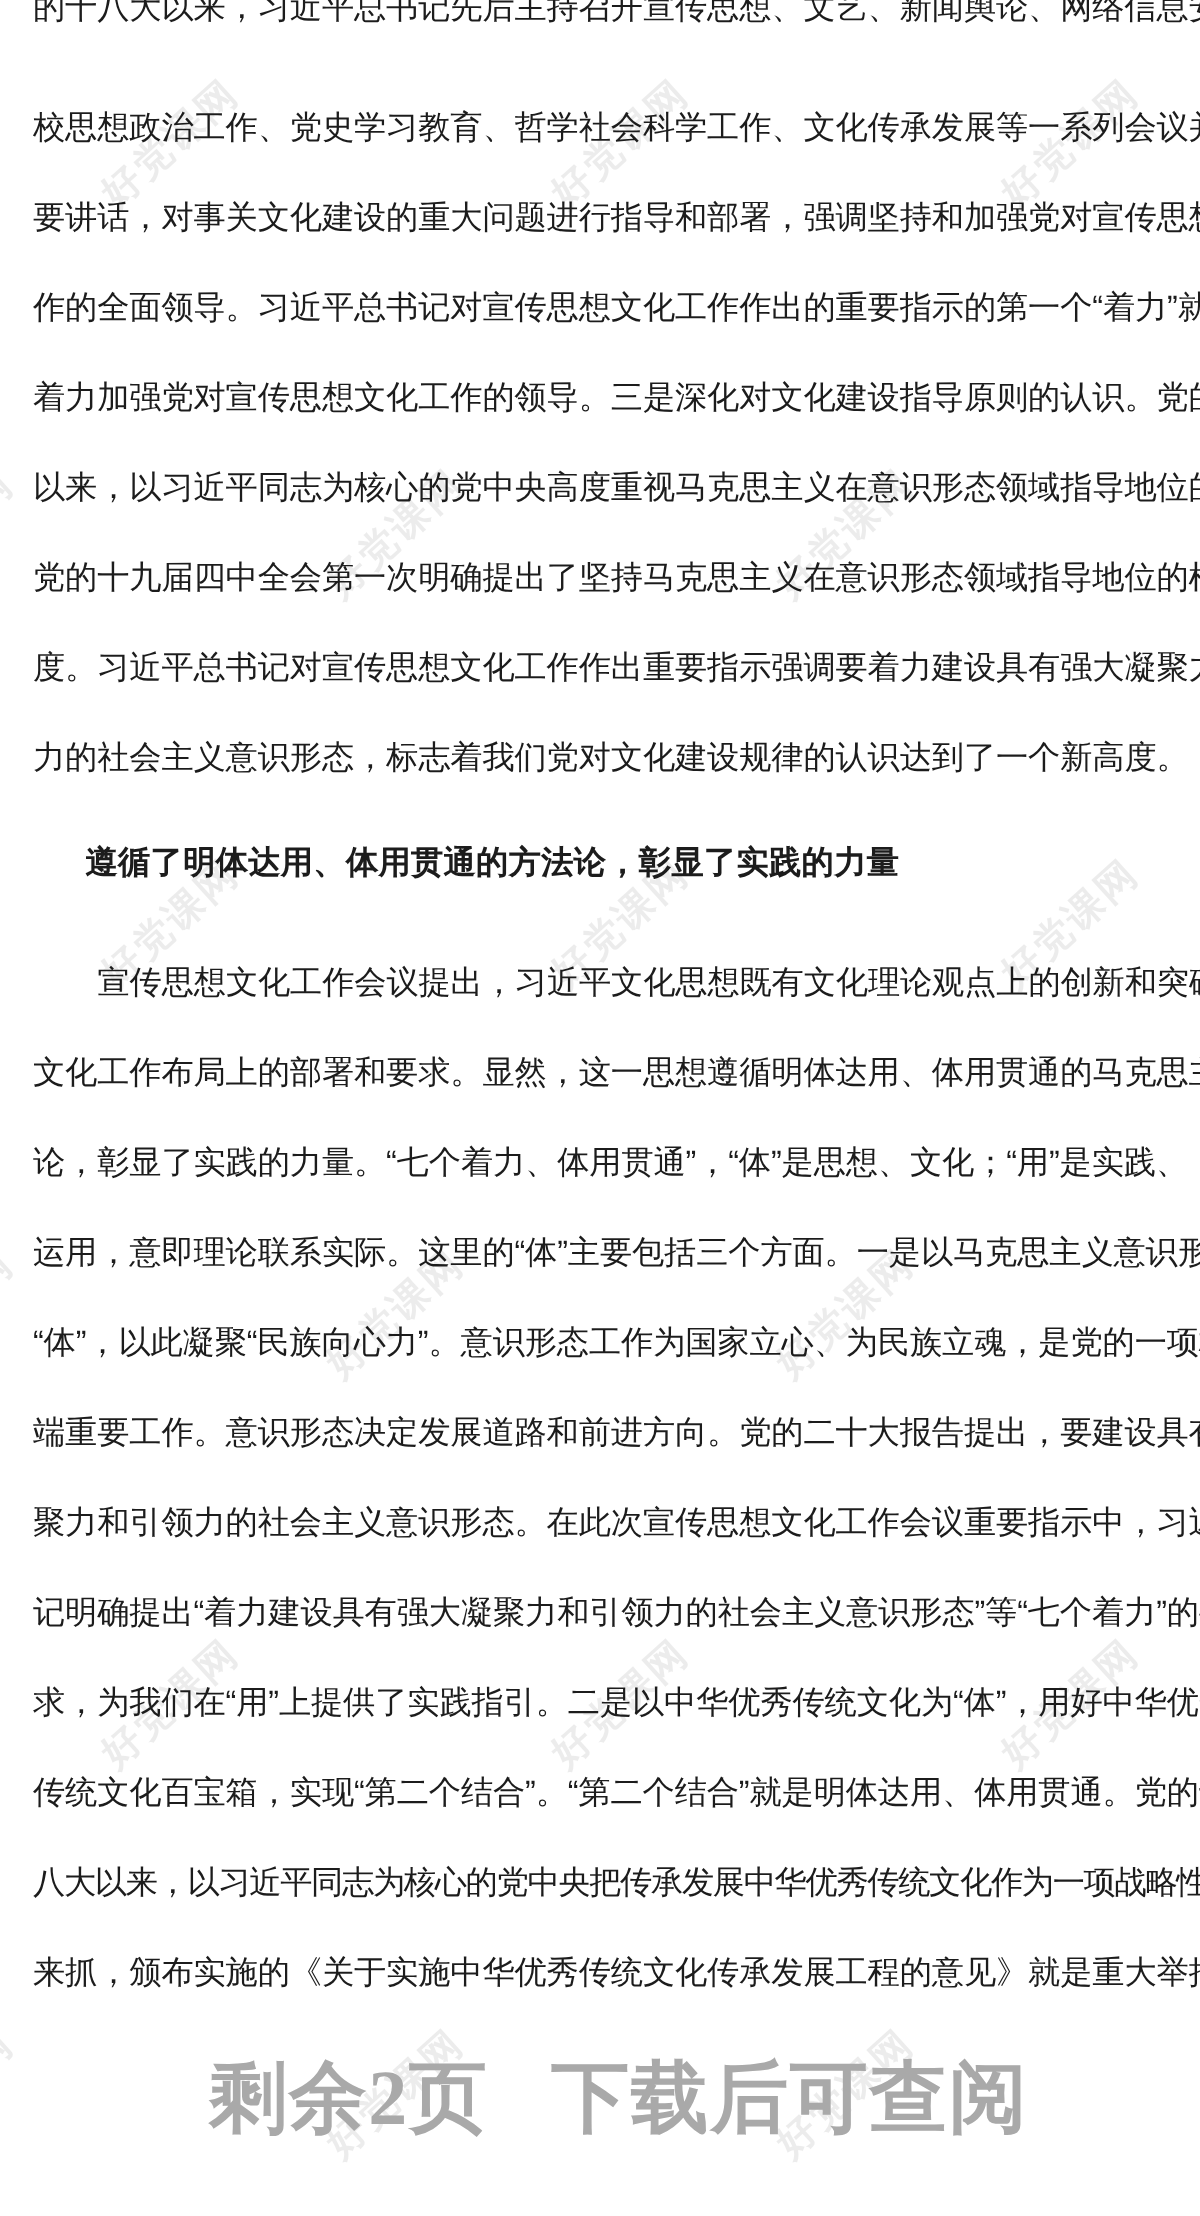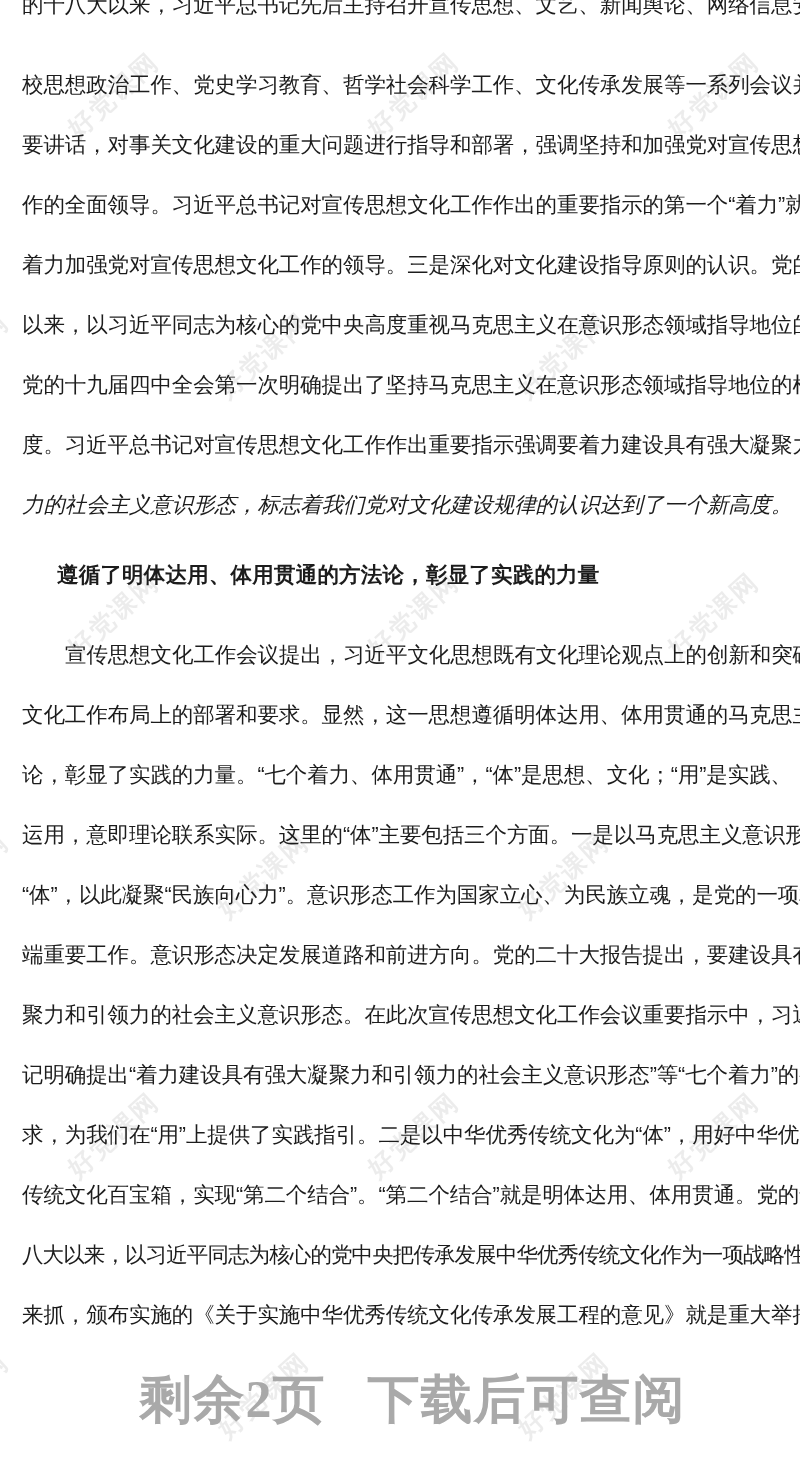--- a/index.html
+++ b/index.html
@@ -126,21 +126,21 @@
 
   <div id="doc-body">
       <div class="doc-line" style="top: -12px;">的十八大以来，习近平总书记先后主持召开宣传思想、文艺、新闻舆论、网络信息安全、高</div>
       <div class="doc-line" style="top: 68px;">校思想政治工作、党史学习教育、哲学社会科学工作、文化传承发展等一系列会议并发表重</div>
       <div class="doc-line" style="top: 128px;">要讲话，对事关文化建设的重大问题进行指导和部署，强调坚持和加强党对宣传思想文化工</div>
       <div class="doc-line" style="top: 188px;">作的全面领导。习近平总书记对宣传思想文化工作作出的重要指示的第一个“着力”就是要</div>
       <div class="doc-line" style="top: 248px;">着力加强党对宣传思想文化工作的领导。三是深化对文化建设指导原则的认识。党的十八大</div>
       <div class="doc-line" style="top: 308px;">以来，以习近平同志为核心的党中央高度重视马克思主义在意识形态领域指导地位的建设。</div>
       <div class="doc-line" style="top: 368px;">党的十九届四中全会第一次明确提出了坚持马克思主义在意识形态领域指导地位的根本制</div>
       <div class="doc-line" style="top: 428px;">度。习近平总书记对宣传思想文化工作作出重要指示强调要着力建设具有强大凝聚力和引领</div>
-      <div class="doc-line" style="top: 488px; font-style: italic;">力的社会主义意识形态，标志着我们党对文化建设规律的认识达到了一个新高度。</div>
+      <div class="doc-line" style="top: 488px;">力的社会主义意识形态，标志着我们党对文化建设规律的认识达到了一个新高度。</div>
       <div class="doc-line heading" style="top: 558px;">遵循了明体达用、体用贯通的方法论，彰显了实践的力量</div>
       <div class="doc-line indent" style="top: 638px;">宣传思想文化工作会议提出，习近平文化思想既有文化理论观点上的创新和突破，又有</div>
       <div class="doc-line" style="top: 698px;">文化工作布局上的部署和要求。显然，这一思想遵循明体达用、体用贯通的马克思主义方法</div>
       <div class="doc-line" style="top: 758px;">论，彰显了实践的力量。“七个着力、体用贯通”，“体”是思想、文化；“用”是实践、</div>
       <div class="doc-line" style="top: 818px;">运用，意即理论联系实际。这里的“体”主要包括三个方面。一是以马克思主义意识形态为</div>
       <div class="doc-line" style="top: 878px;">“体”，以此凝聚“民族向心力”。意识形态工作为国家立心、为民族立魂，是党的一项极</div>
       <div class="doc-line" style="top: 938px;">端重要工作。意识形态决定发展道路和前进方向。党的二十大报告提出，要建设具有强大凝</div>
       <div class="doc-line" style="top: 998px;">聚力和引领力的社会主义意识形态。在此次宣传思想文化工作会议重要指示中，习近平总书</div>
       <div class="doc-line" style="top: 1058px;">记明确提出“着力建设具有强大凝聚力和引领力的社会主义意识形态”等“七个着力”的要</div>
       <div class="doc-line" style="top: 1118px;">求，为我们在“用”上提供了实践指引。二是以中华优秀传统文化为“体”，用好中华优秀</div>

